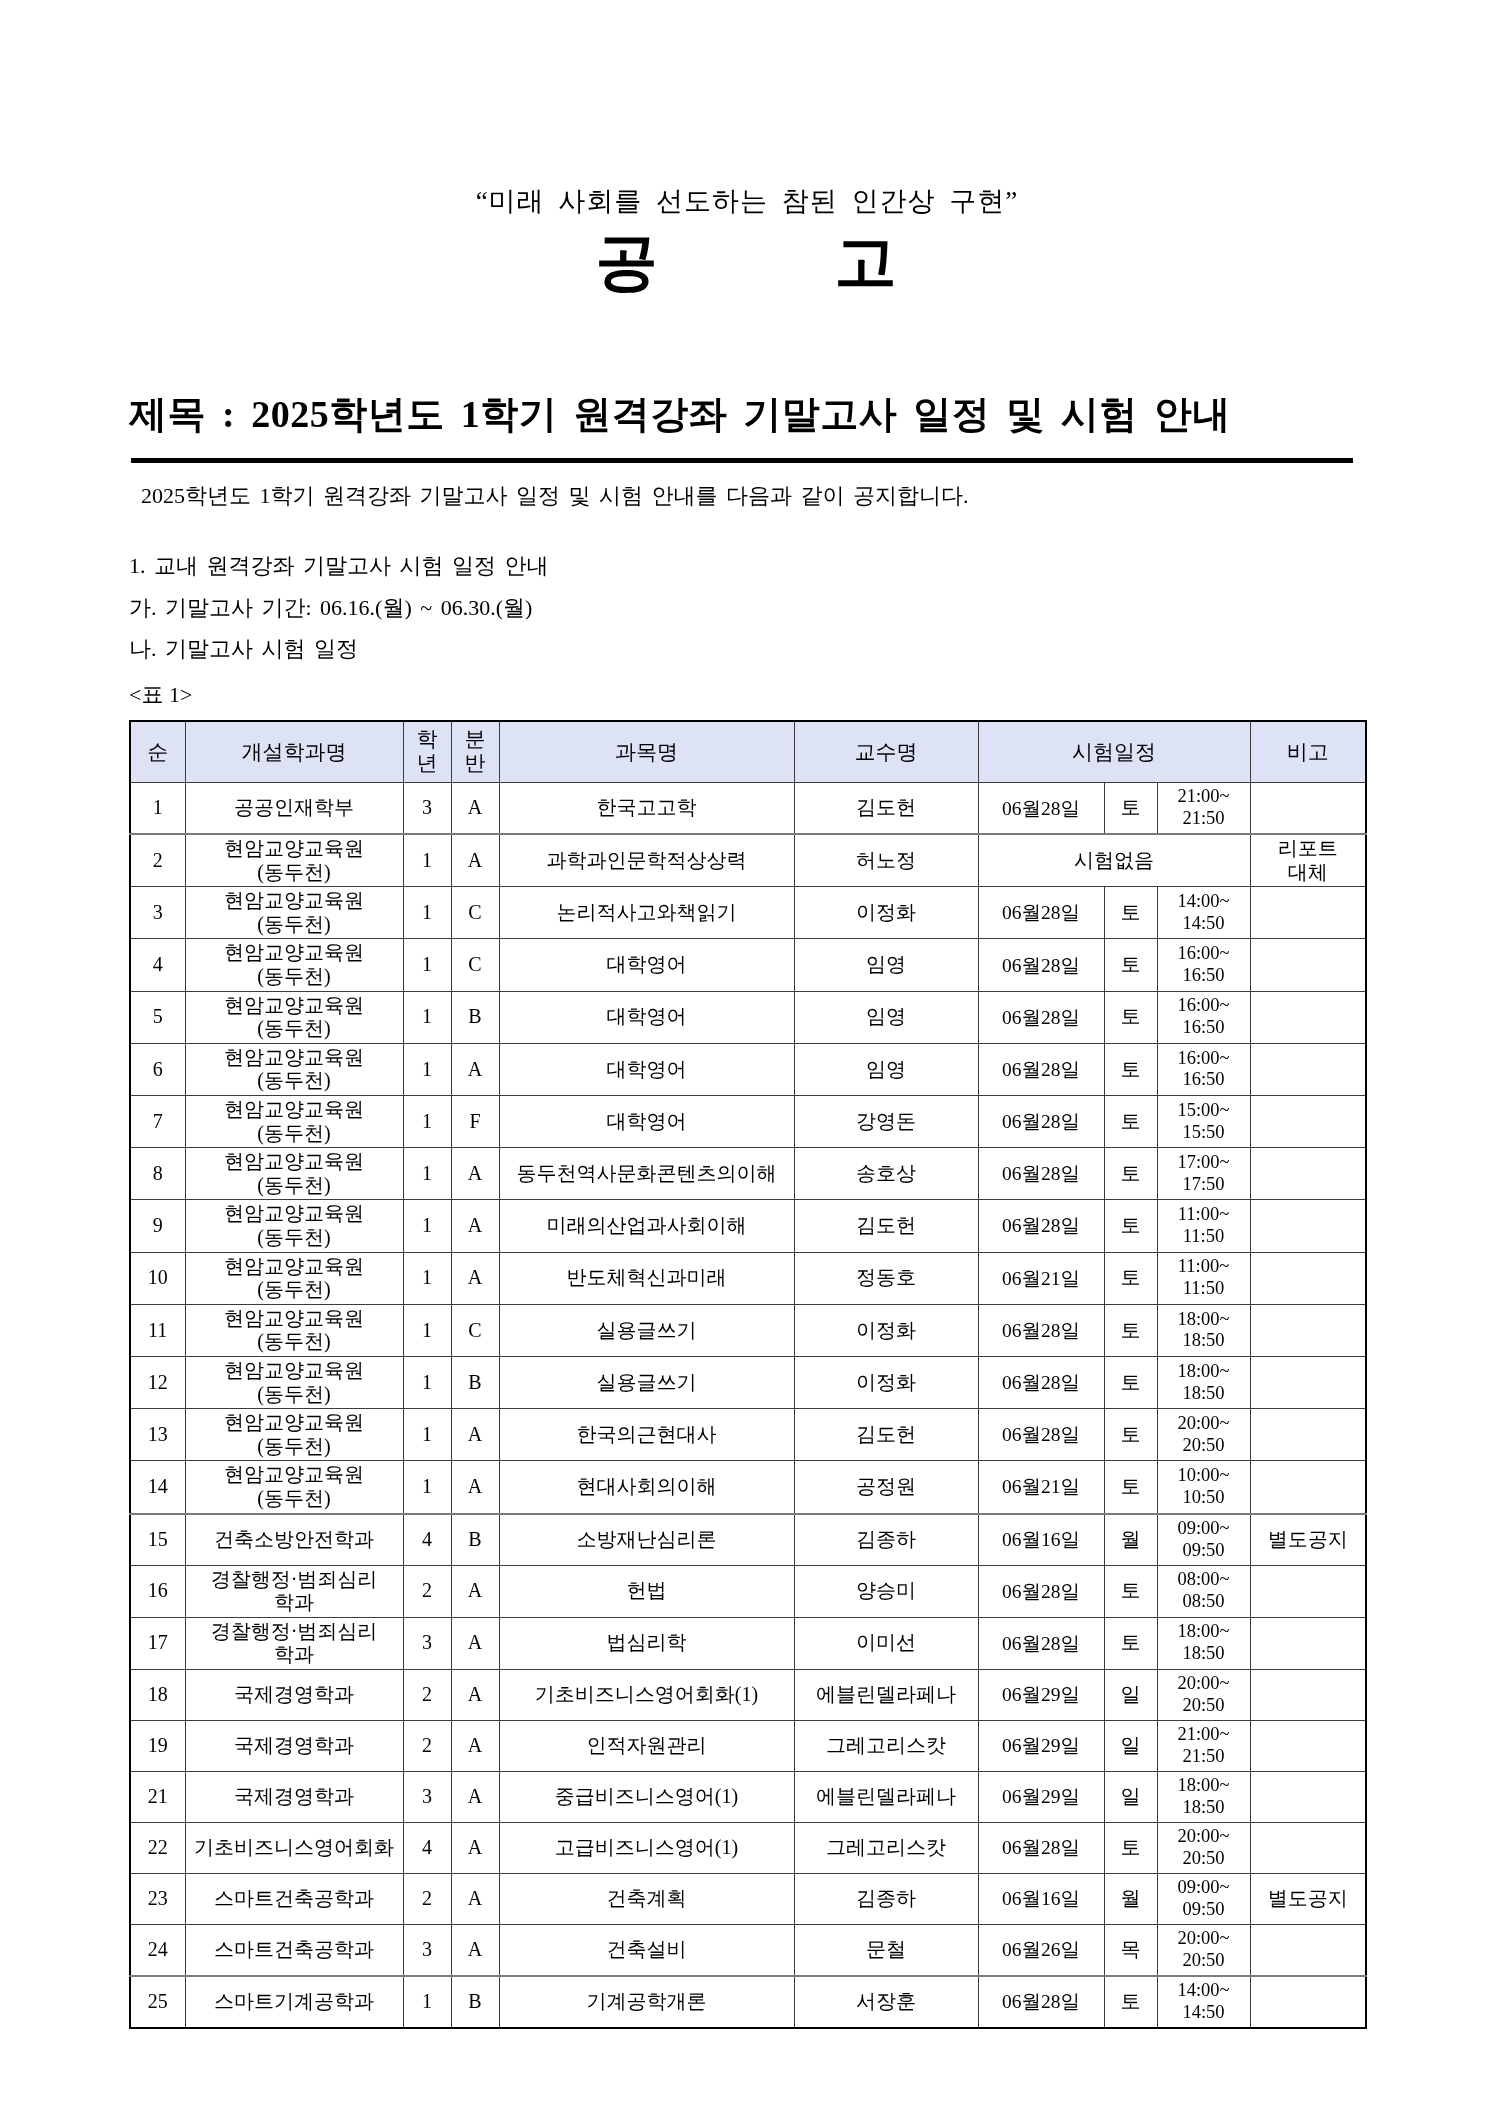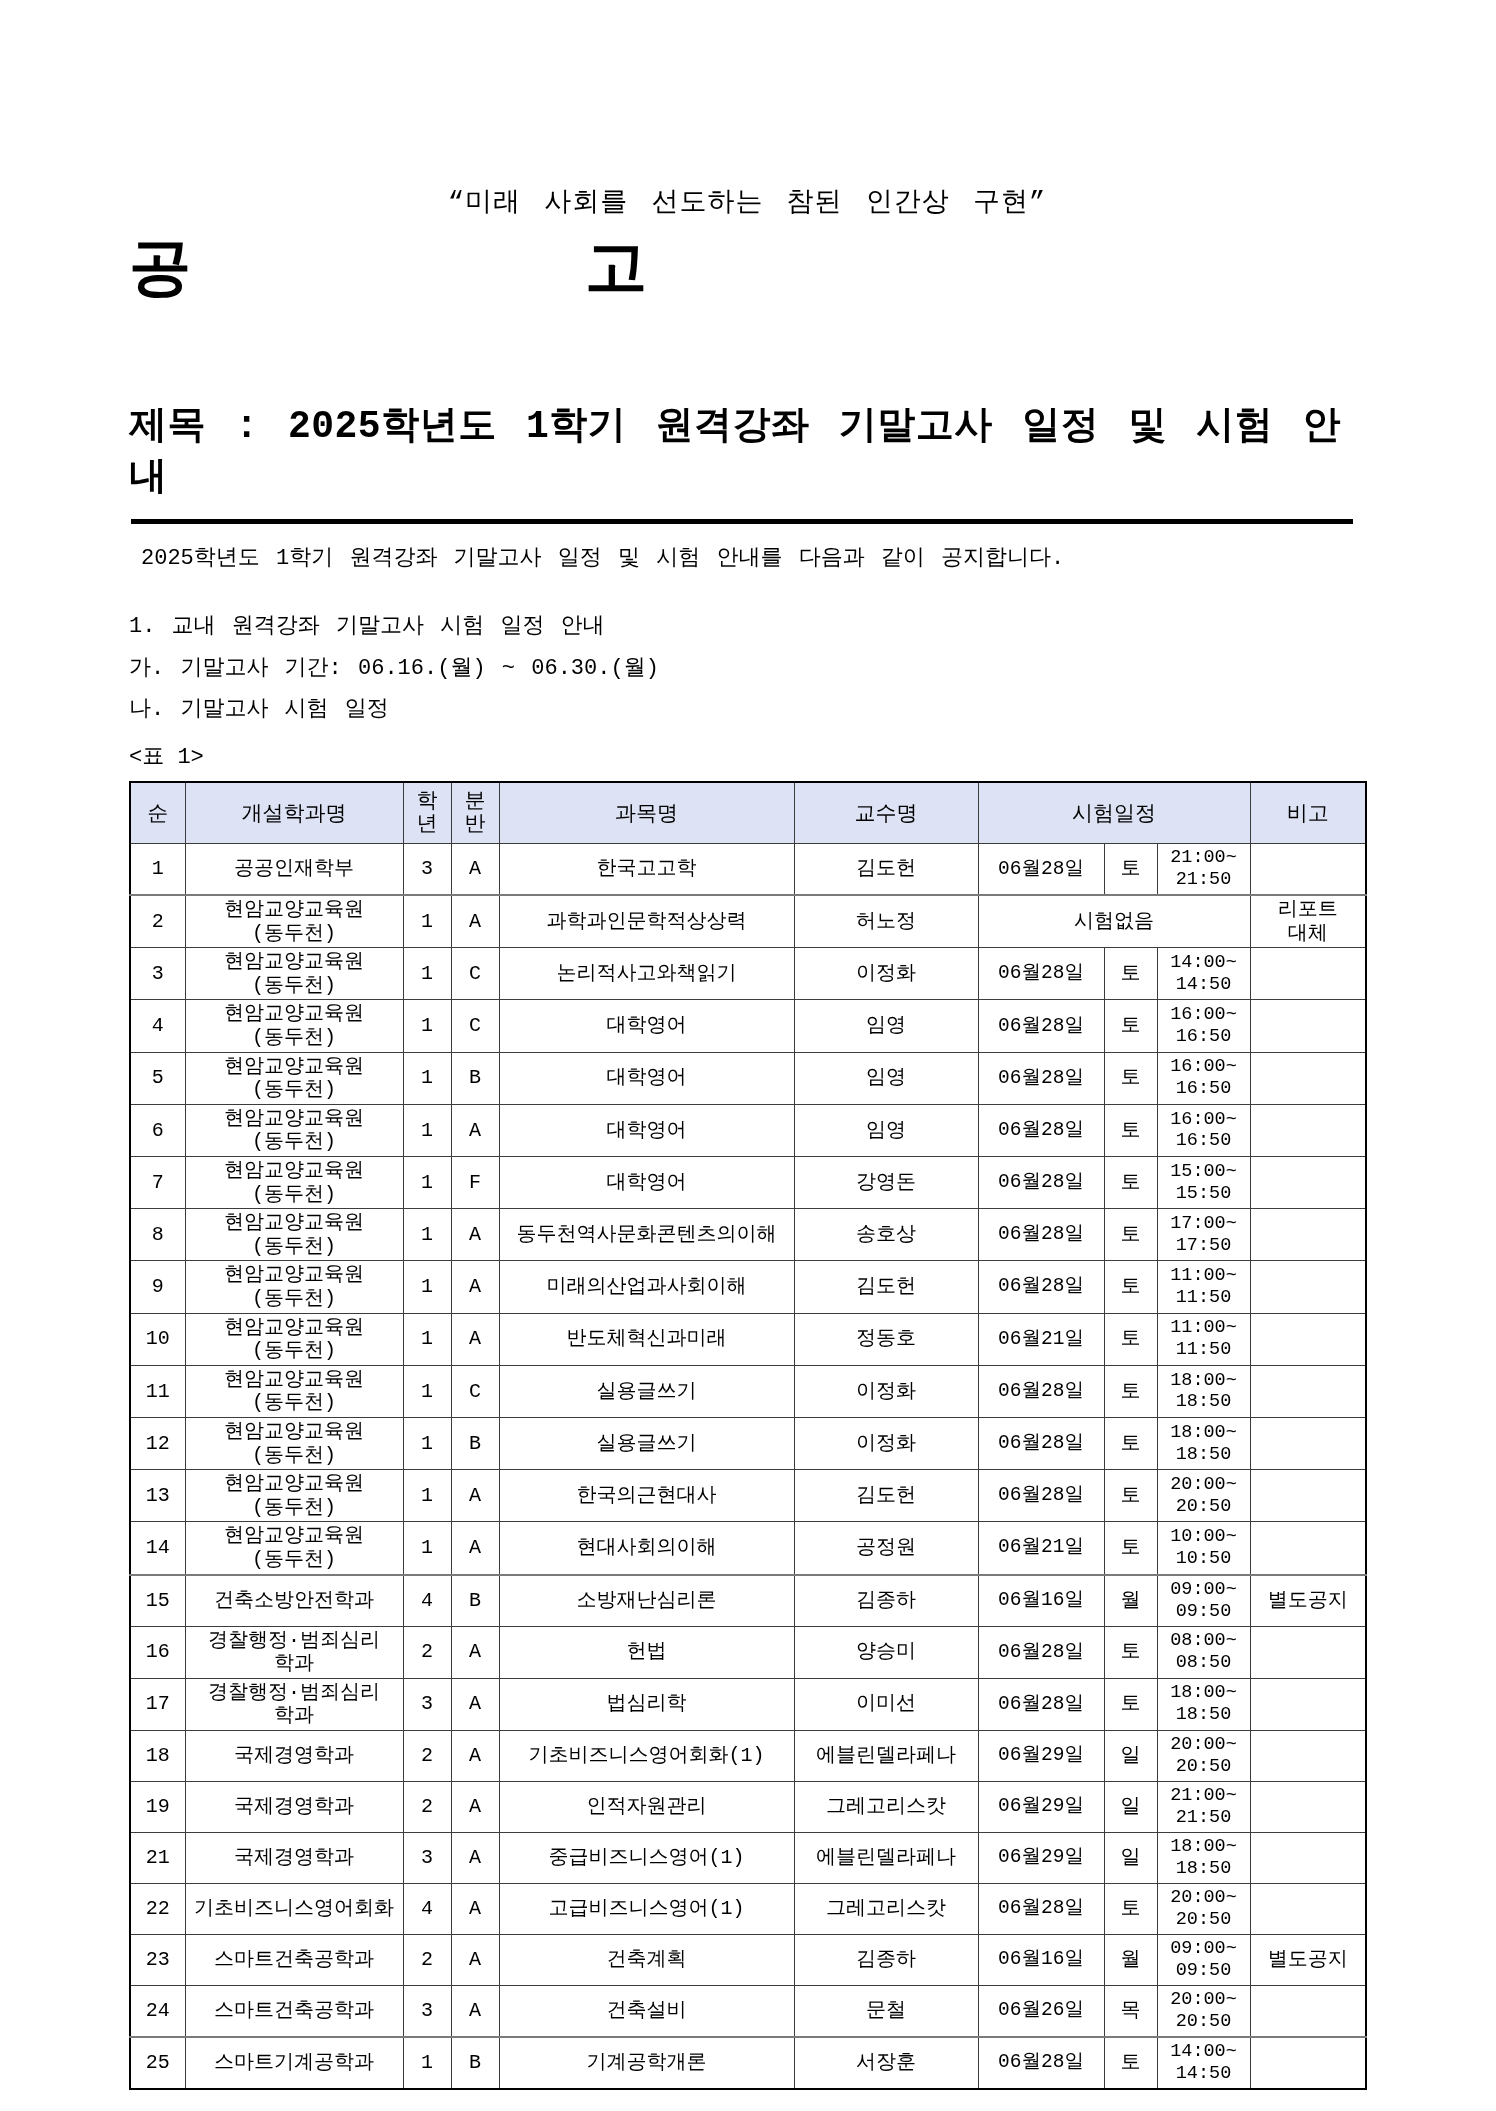--- a/index.html
+++ b/index.html
@@ -2,42 +2,42 @@
 <html lang="ko"><head>
 <meta charset="utf-8">
 <style>
   html,body{margin:0;padding:0;background:#ffffff;}
   .page{
     position:relative;
     width:1496px;
     height:2111px;
     background:#ffffff;
     color:#000;
-    font-family:Liberation Mono, monospace;
+    font-family:Liberation Serif, serif;
     overflow:hidden;
     box-sizing:border-box;
   }
   .content{
     position:absolute;
     left:129px;
     top:0;
     width:1236px;
   }
   .motto{
     margin-top:183px;
     text-align:center;
     font-size:27px;
     letter-spacing:1px;
     word-spacing:6px;
     font-weight:500;
     white-space:pre;
   }
   .big-title{
-    margin-top:22px;
-    text-align:left;
+    margin-top:12px;
+    text-align:center;
     font-size:62px;
     font-weight:700;
     letter-spacing:2px;
     white-space:pre;
     line-height:1.0;
   }
   .subject{
     margin-top:96px;
     font-size:38px;
     font-weight:700;

